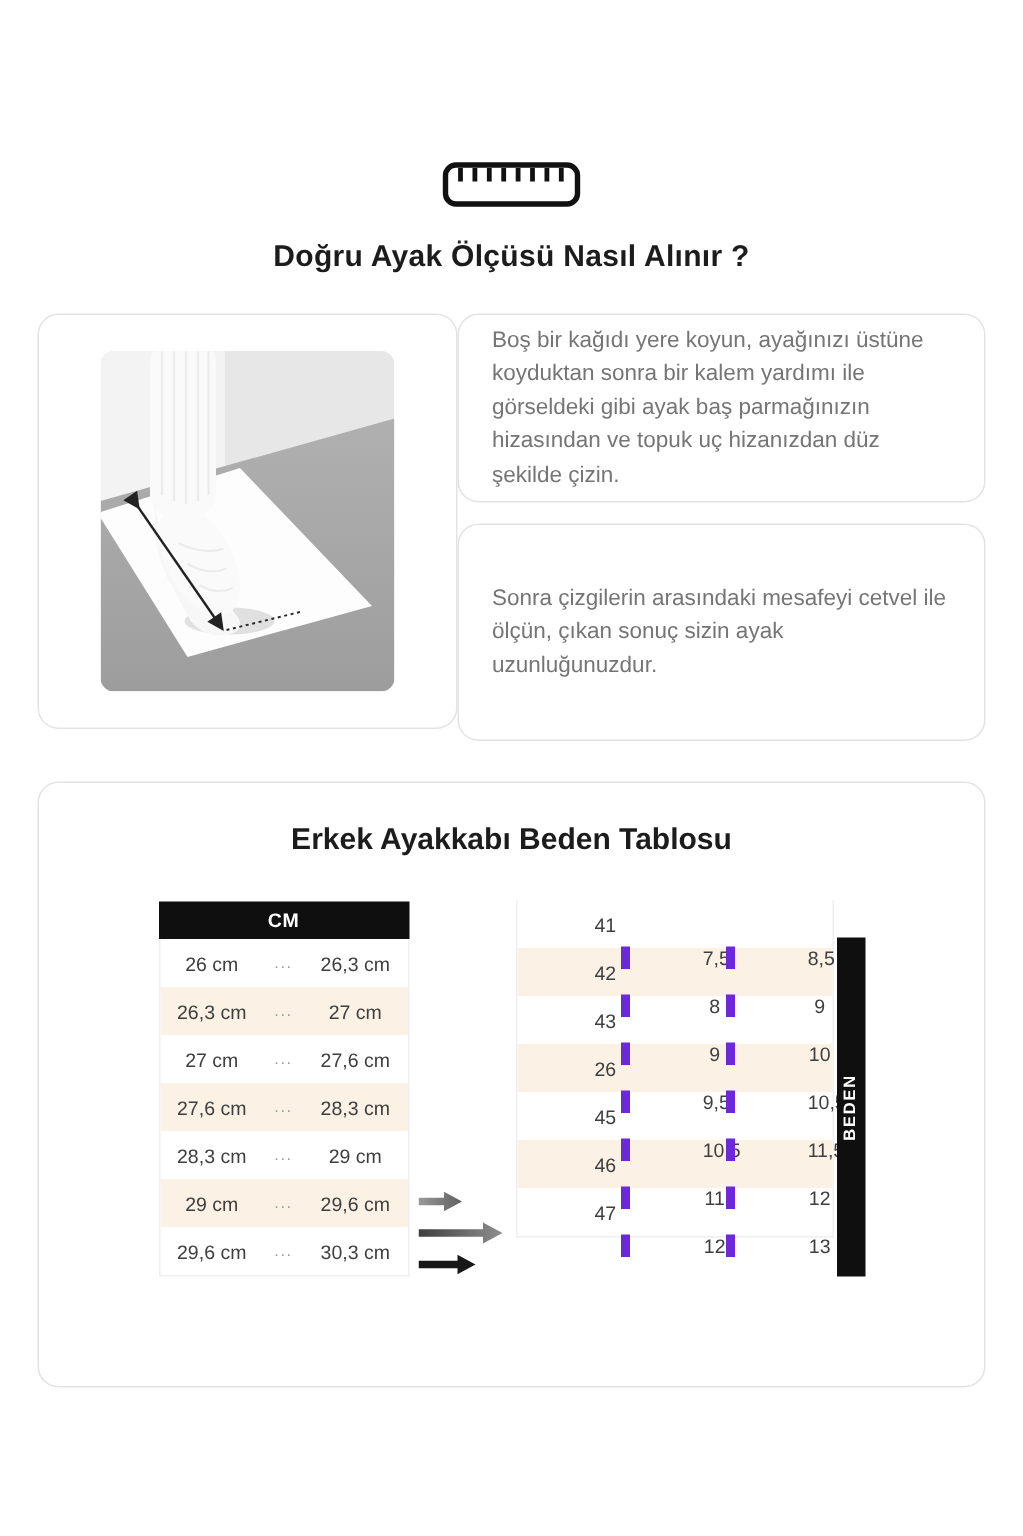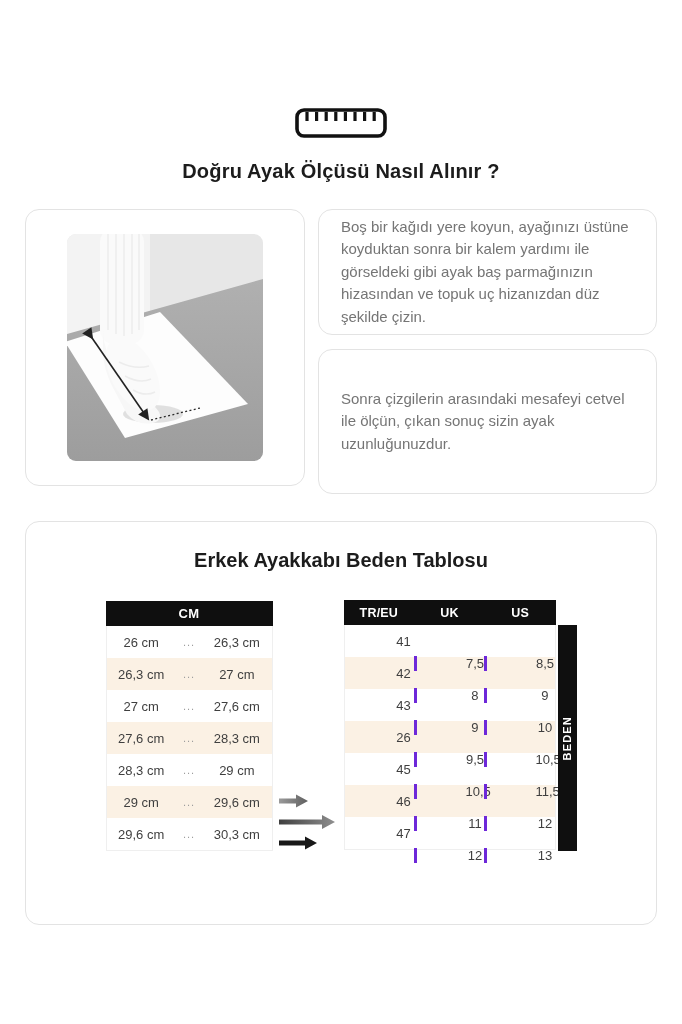--- a/index.html
+++ b/index.html
@@ -14,21 +14,21 @@
   .ruler-wrap{display:flex;justify-content:center;padding-top:106px;}
   .ruler-wrap svg{display:block;}
 
   
   .main-title{
     margin:20px 0 0 0;text-align:center;font-size:20px;font-weight:bold;
     color:#1c1c1c;letter-spacing:.2px;
   }
 
   
-  .top-row{display:flex;gap:13px;margin:26px 25px 0 25px;}
+  .top-row{display:flex;margin:26px 25px 0 25px;}
   .photo-card{
     width:280px;height:277px;box-sizing:border-box;border:1px solid #e3e3e3;
     border-radius:14px;background:#fff;display:flex;align-items:center;justify-content:center;
     flex:0 0 auto;
   }
   .photo-frame{width:196px;height:227px;border-radius:9px;overflow:hidden;}
   .photo-frame svg{display:block;}
   .info-col{flex:1;display:flex;flex-direction:column;gap:14px;}
   .info-card{
     box-sizing:border-box;border:1px solid #e3e3e3;border-radius:14px;background:#fff;
@@ -66,21 +66,21 @@
   .size-right{display:flex;flex:0 0 auto;}
   .size-table{width:212px;}
   .size-header{
     background:var(--header-bg,#0f0f0f);color:#fff;height:25px;display:flex;align-items:center;
     font-size:12.5px;font-weight:bold;letter-spacing:.2px;
   }
   .size-header .hcell{width:33.333%;text-align:center;}
   .size-body{border:1px solid #efefef;border-top:none;box-sizing:border-box;}
   .size-row{height:32px;display:flex;align-items:center;font-size:13px;color:#3f3f3f;}
   .size-row .scell{width:33.333%;text-align:center;box-sizing:border-box;padding-left:48px;}
-  .size-row .scell + .scell{border-left:3px solid #6d28d9;margin-top:44px;}
+  .size-row .scell + .scell{border-left:6px solid #6d28d9;margin-top:44px;}
 
   .beden-bar{
     width:19px;height:226px;background:var(--header-bg,#0f0f0f);margin-left:2px;margin-top:25px;
     display:flex;align-items:center;justify-content:center;
   }
   .beden-bar span{
     writing-mode:vertical-rl;transform:rotate(180deg);
     color:#ffffff;font-size:11px;font-weight:bold;letter-spacing:1.2px;
   }
 </style>
@@ -223,25 +223,20 @@
           <path d="M0,5.5 h17 v-4 l12,6.5 -12,6.5 v-4 h-17 Z" fill="url(#agTop)"></path>
 
           <path d="M0,26.5 h43 v-4.5 l13,7 -13,7 v-4.5 h-43 Z" fill="url(#agMid)"></path>
 
           <path d="M0,47.5 h26 v-4 l12,6.5 -12,6.5 v-4 h-26 Z" fill="#181818"></path>
         </svg>
       </div>
 
       <div class="size-right">
         <div class="size-table">
-          <div class="size-header">
-              <div class="hcell">TR/EU</div>
-              <div class="hcell">UK</div>
-              <div class="hcell">US</div>
-            </div>
           <div class="size-body">
               <div class="size-row">
                 <div class="scell">41</div>
                 <div class="scell">7,5</div>
                 <div class="scell">8,5</div>
               </div>
               <div class="size-row striped">
                 <div class="scell">42</div>
                 <div class="scell">8</div>
                 <div class="scell">9</div>

